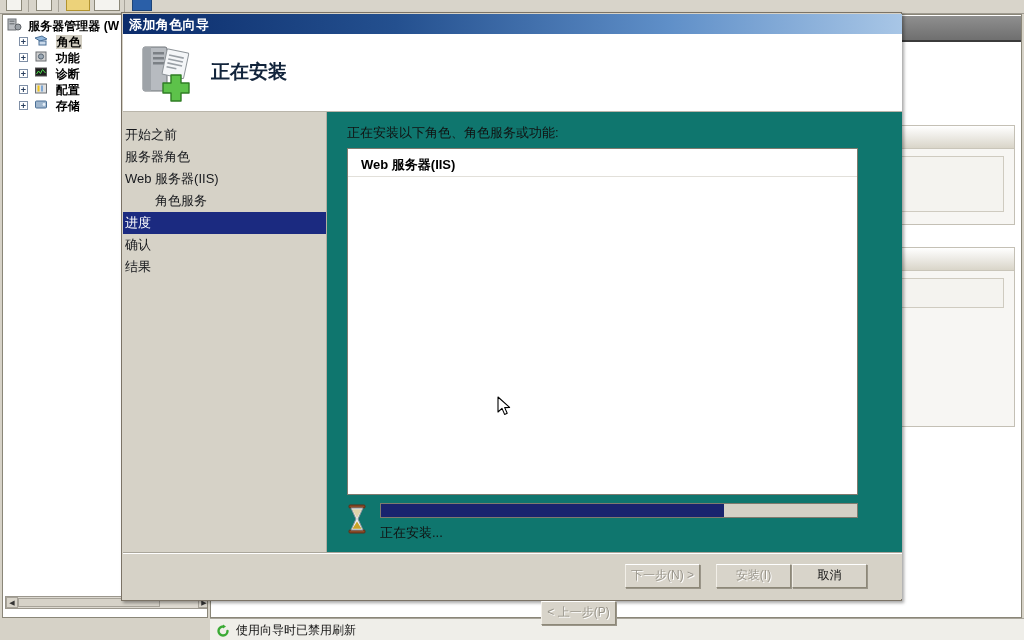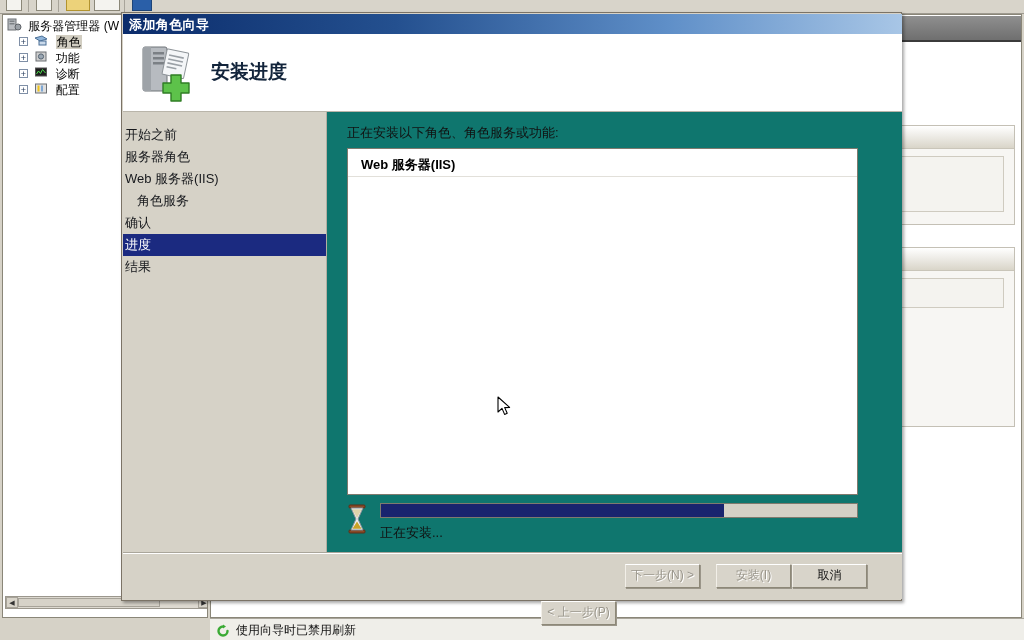--- a/index.html
+++ b/index.html
@@ -60,20 +60,21 @@
     border: 1px solid #8a8678;
     box-sizing: border-box;
     overflow: hidden;
   }
   .tree {
     position: absolute;
     left: 0; top: 2px;
     width: 230px;
     font-size: 12px;
     color: #000;
+    font-weight: bold;
   }
   .tree-row {
     position: relative;
     height: 16px;
     line-height: 16px;
     white-space: nowrap;
     padding-left: 4px;
   }
   .tree-row.child { padding-left: 16px; }
   .tw-exp {
@@ -252,21 +253,21 @@
   }
   .nav-item {
     position: relative;
     height: 22px;
     line-height: 22px;
     font-size: 13px;
     color: #16181c;
     padding-left: 2px;
     white-space: nowrap;
   }
-  .nav-item.indent { padding-left: 14px; }
+  .nav-item.indent { padding-left: 32px; }
   .nav-item.active {
     background: #1b2a80;
     color: #ffffff;
   }
 
   
   .wiz-body {
     position: absolute;
     left: 205px; top: 99px;
     width: 575px; height: 443px;
@@ -452,20 +453,30 @@
           <span class="tw-icon">
             <svg width="15" height="13" viewBox="0 0 15 13">
               <rect x="1.5" y="2" width="11" height="9" fill="#dfdfdf" stroke="#6d7175"></rect>
               <rect x="3.5" y="3.5" width="2" height="6" fill="#f0c419"></rect>
               <rect x="7" y="3.5" width="2" height="6" fill="#7fa8d4"></rect>
             </svg>
           </span>
           <span class="tw-label">配置</span>
         </div>
 
+        <div class="tree-row child">
+          <span class="tw-exp">+</span>
+          <span class="tw-icon">
+            <svg width="15" height="13" viewBox="0 0 15 13">
+              <rect x="1.5" y="3" width="11" height="7" rx="1" fill="#9fb6cd" stroke="#4a6f96"></rect>
+              <circle cx="10" cy="6.5" r="1.4" fill="#e8f0f8"></circle>
+            </svg>
+          </span>
+          <span class="tw-label">存储</span>
+        </div>
       </div>
 
       <div class="sm-hscroll">
         <div class="arr l">◀</div>
         <div class="thumb"></div>
         <div class="arr r">▶</div>
       </div>
     </div>
 
     <div class="sm-content">
@@ -510,30 +521,30 @@
           <g transform="rotate(12 40 18)">
             <rect x="28" y="8" width="22" height="26" rx="1" fill="#f4f6f8" stroke="#8e9499"></rect>
             <rect x="31" y="13" width="15" height="1.6" fill="#9aa0a6"></rect>
             <rect x="31" y="17" width="15" height="1.6" fill="#9aa0a6"></rect>
             <rect x="31" y="21" width="15" height="1.6" fill="#9aa0a6"></rect>
             <rect x="31" y="25" width="10" height="1.6" fill="#9aa0a6"></rect>
           </g>
           <path d="M26 40 h8 v-8 h10 v8 h8 v10 h-8 v8 h-10 v-8 h-8 z" fill="#5dc24a" stroke="#2f7d24" stroke-width="1.4" stroke-linejoin="round"></path>
         </svg>
       </span>
-      <div class="wiz-header-title">安装进度</div>
+      <div class="wiz-header-title">正在安装</div>
     </div>
 
     <div class="wiz-nav">
       <div class="nav-item">开始之前</div>
       <div class="nav-item">服务器角色</div>
       <div class="nav-item">Web 服务器(IIS)</div>
       <div class="nav-item indent">角色服务</div>
+      <div class="nav-item active">进度</div>
       <div class="nav-item">确认</div>
-      <div class="nav-item active">进度</div>
       <div class="nav-item">结果</div>
     </div>
 
     <div class="wiz-body">
       <div class="body-caption">正在安装以下角色、角色服务或功能:</div>
 
       <div class="body-listbox">
         <div class="listbox-item">Web 服务器(IIS)</div>
         <div class="listbox-rule"></div>
       </div>

